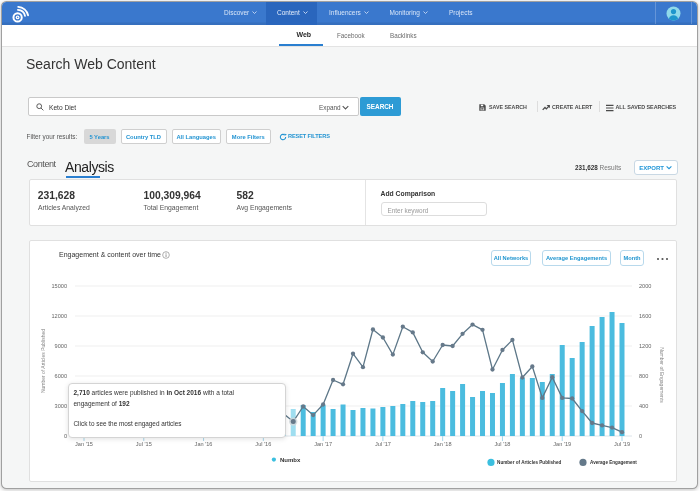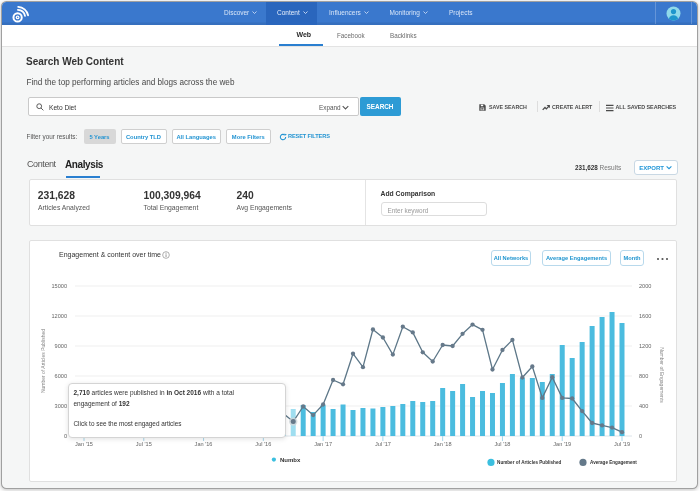--- a/index.html
+++ b/index.html
@@ -49,22 +49,21 @@
         <circle cx="7.5" cy="5.6" r="2.6"></circle>
         <ellipse cx="7.5" cy="13.3" rx="4.6" ry="4"></ellipse>
       </g>
     </svg>
   </div>
   <div class="abs" style="left:0;top:22.5px;width:100%;height:22.5px;background:#fff;border-bottom:1px solid #e3e3e3"></div>
   <div class="abs" style="left:294.5px;top:29px;font-size:7px;color:#2a2a2a;font-weight:bold">Web</div>
   <div class="abs" style="left:335px;top:29.5px;font-size:6.3px;color:#6b6b6b">Facebook</div>
   <div class="abs" style="left:388px;top:29.5px;font-size:6.3px;color:#6b6b6b">Backlinks</div>
   <div class="abs" style="left:276.5px;top:41.5px;width:44px;height:2.5px;background:#2a7fd0"></div>
-  <div class="abs" style="left:24px;top:53.5px;font-size:10px;font-weight:bold;color:#333">Search Web Content</div>
-  <div class="abs" style="left:24.5px;top:76px;font-size:8.2px;color:#484848">Find the top performing articles and blogs across the web</div>
+  <div class="abs" style="left:24px;top:53.5px;font-size:14px;font-weight:normal;color:#333">Search Web Content</div>
   <div class="abs" style="left:26px;top:95px;width:331px;height:18.5px;background:#fff;border:1px solid #c9c9c9;border-radius:2px">
     <svg class="abs" style="left:7px;top:5px" width="8" height="8" viewBox="0 0 10 10">
         <circle cx="4" cy="4" r="3" stroke="#555" stroke-width="1.2" fill="none"></circle>
         <line x1="6.3" y1="6.3" x2="9.2" y2="9.2" stroke="#555" stroke-width="1.2"></line>
       </svg>
     <div class="abs" style="left:20px;top:5.5px;font-size:6.6px;color:#333">Keto Diet</div>
     <div class="abs" style="left:290px;top:5.5px;font-size:6.4px;color:#555">Expand</div>
     <svg class="abs" style="left:312.5px;top:7px" width="7" height="5" viewBox="0 0 10 6">
         <path d="M1 1 L5 5 L9 1" stroke="#555" stroke-width="1.5" fill="none"></path>
       </svg>
@@ -96,34 +95,34 @@
   <div class="abs chips" style="left:81.5px;top:126.5px;width:32px;height:15.5px;background:#d8d8d8;border-radius:2px;font-size:5.8px;text-align:center;line-height:16px">5 Years</div>
   <div class="abs chips" style="left:118.5px;top:126.5px;width:46px;height:15.5px;background:#fff;border:1px solid #cfcfcf;border-radius:2px;font-size:5.8px;text-align:center;line-height:15px">Country TLD</div>
   <div class="abs chips" style="left:169.5px;top:126.5px;width:49.5px;height:15.5px;background:#fff;border:1px solid #cfcfcf;border-radius:2px;font-size:5.8px;text-align:center;line-height:15px">All Languages</div>
   <div class="abs chips" style="left:224px;top:126.5px;width:44.5px;height:15.5px;background:#fff;border:1px solid #cfcfcf;border-radius:2px;font-size:5.8px;text-align:center;line-height:15px">More Filters</div>
   <svg class="abs" style="left:277px;top:130.5px" width="8" height="8" viewBox="0 0 12 12">
       <path d="M10 6 A 4 4 0 1 1 8.8 3.2" stroke="#2394d2" stroke-width="1.6" fill="none"></path>
       <path d="M8.2 0.8 L9.2 3.6 L12 2.6" fill="#2394d2" stroke="none"></path>
     </svg>
   <div class="abs" style="left:286px;top:130.5px;font-size:5.6px;letter-spacing:-.1px;font-weight:bold;color:#2394d2">RESET FILTERS</div>
   <div class="abs" style="left:25px;top:157px;font-size:9px;letter-spacing:-.4px;color:#555">Content</div>
-  <div class="abs" style="left:63px;top:157px;font-size:10px;letter-spacing:-.4px;color:#222;font-weight:bold">Analysis</div>
+  <div class="abs" style="left:63px;top:157px;font-size:14px;letter-spacing:-.4px;color:#222;font-weight:normal">Analysis</div>
   <div class="abs" style="left:63.5px;top:173.8px;width:34px;height:2.6px;background:#2a7fd0"></div>
   <div class="abs" style="left:573px;top:162px;font-size:6.3px;color:#333;font-weight:bold">231,628 <span style="color:#777;font-weight:normal;font-size:6.5px">Results</span></div>
   <div class="abs" style="left:631.5px;top:157.5px;width:44px;height:15.5px;background:#fff;border:1px solid #c9d8e4;border-radius:3px;font-size:6px;text-align:center;line-height:14.5px;color:#2196d8;font-weight:bold">EXPORT
     <svg style="vertical-align:0px" width="6" height="5" viewBox="0 0 10 6">
         <path d="M1 1 L5 5 L9 1" stroke="#2196d8" stroke-width="1.8" fill="none"></path>
       </svg>
   </div>
   <div class="abs" style="left:26.5px;top:176.5px;width:648.5px;height:47.5px;background:#fff;border:1px solid #e0e0e0;border-radius:2px"></div>
   <div class="abs" style="left:35.8px;top:188px;font-size:10.3px;font-weight:bold;color:#333">231,628</div>
   <div class="abs" style="left:36px;top:202px;font-size:6.8px;color:#555">Articles Analyzed</div>
   <div class="abs" style="left:141.5px;top:188px;font-size:10.3px;font-weight:bold;color:#333">100,309,964</div>
   <div class="abs" style="left:141.5px;top:202px;font-size:6.8px;color:#555">Total Engagement</div>
-  <div class="abs" style="left:234.5px;top:188px;font-size:10.3px;font-weight:bold;color:#333">240</div>
+  <div class="abs" style="left:234.5px;top:188px;font-size:10.3px;font-weight:bold;color:#333">582</div>
   <div class="abs" style="left:234.5px;top:202px;font-size:6.8px;color:#555">Avg Engagements</div>
   <div class="abs" style="left:363px;top:177.5px;width:1px;height:45.5px;background:#e4e4e4"></div>
   <div class="abs" style="left:378.5px;top:188px;font-size:6.8px;font-weight:bold;color:#333">Add Comparison</div>
   <div class="abs" style="left:378.5px;top:199.5px;width:106px;height:14.5px;background:#fff;border:1px solid #ddd;border-radius:3px">
     <div class="abs" style="left:6px;top:4px;font-size:6.4px;color:#9a9a9a">Enter keyword</div>
   </div>
   <div class="abs" style="left:26.5px;top:238px;width:648.5px;height:242px;background:#fff;border:1px solid #e0e0e0;border-radius:2px"></div>
   <div class="abs" style="left:57px;top:248.5px;font-size:7px;color:#333">Engagement &amp; content over time</div>
   <svg class="abs" style="left:160px;top:249px" width="8" height="8" viewBox="0 0 12 12">
       <circle cx="6" cy="6" r="5" stroke="#999" stroke-width="1.2" fill="none"></circle>

